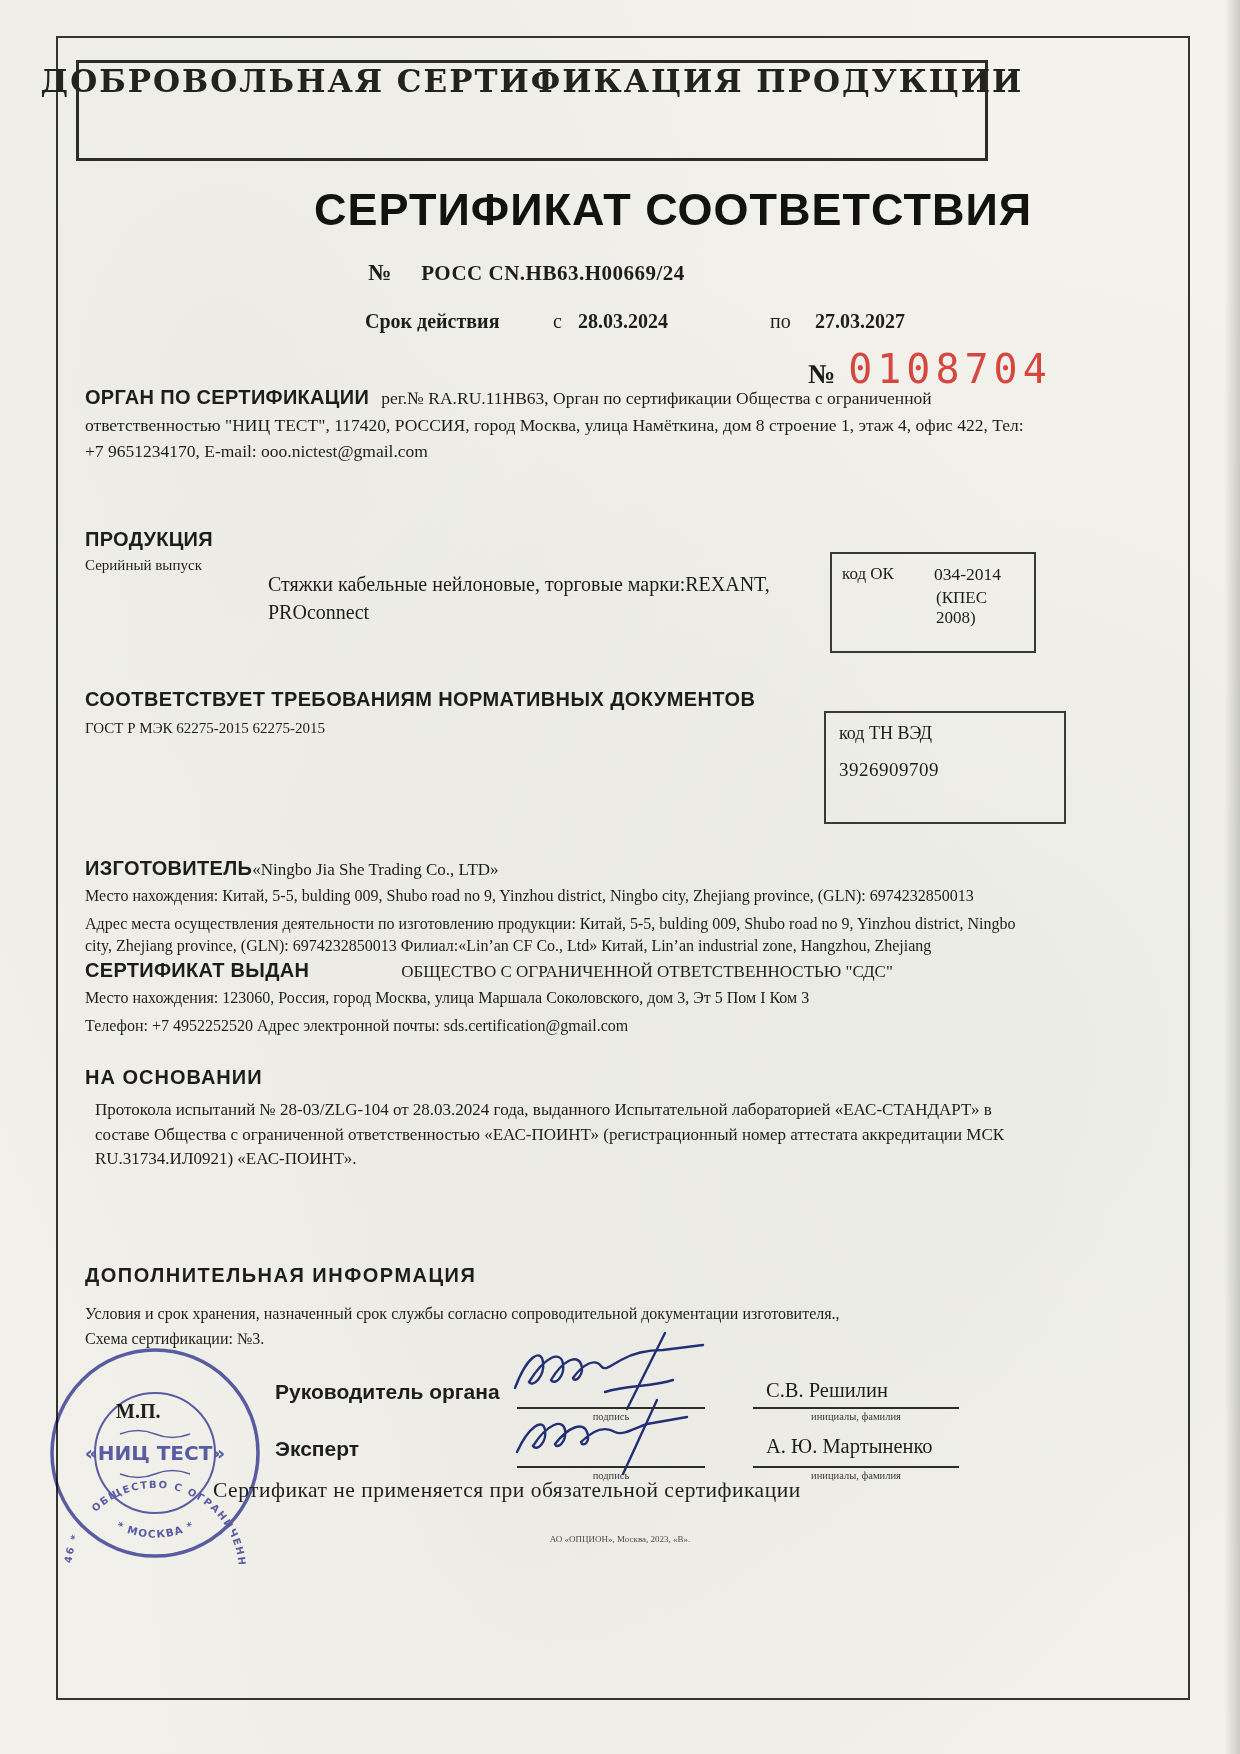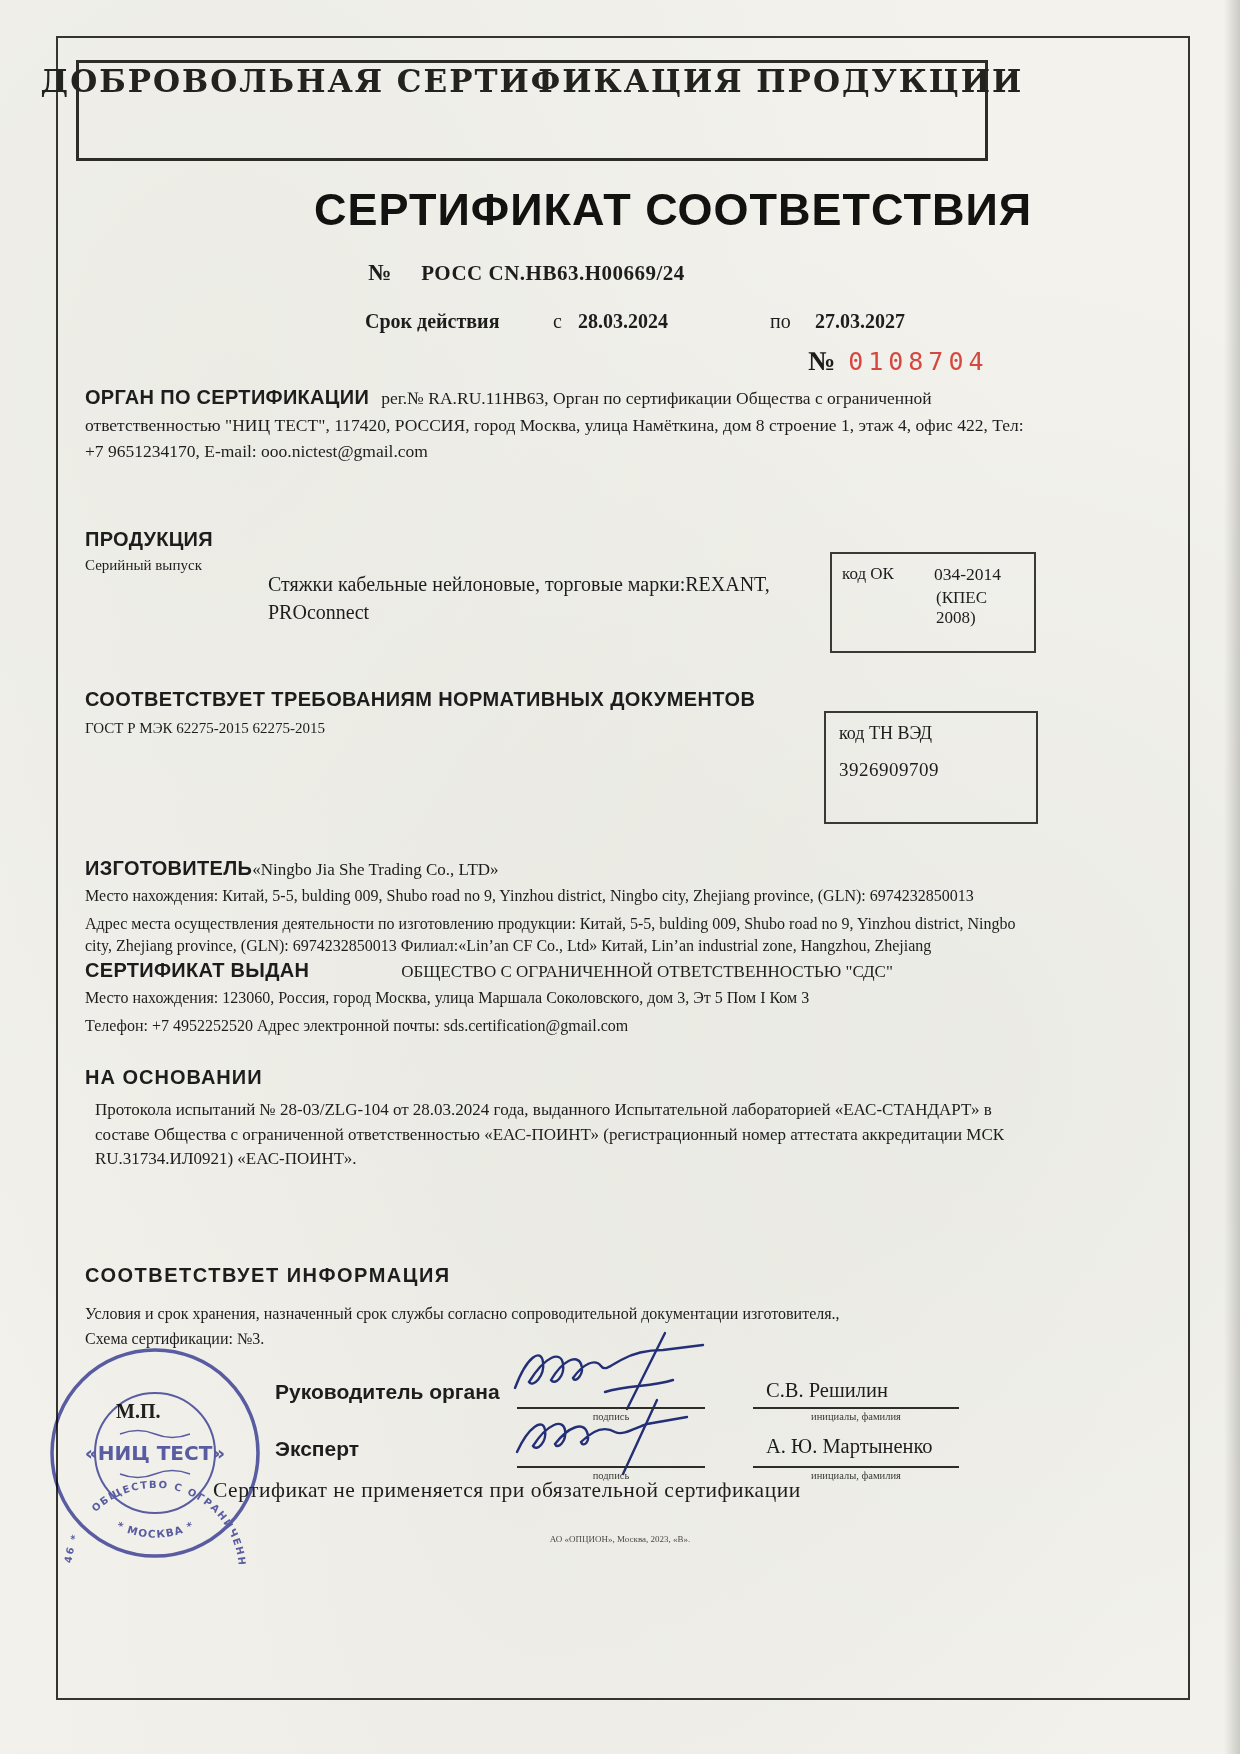--- a/index.html
+++ b/index.html
@@ -26,36 +26,36 @@
   .certno .val{font-size:21px;font-weight:bold;margin-left:30px;letter-spacing:.5px;}
   .validity{position:absolute;left:365px;top:310px;width:620px;height:28px;}
   .validity span{position:absolute;top:0;font-size:20px;white-space:nowrap;text-align:center;}
   .v-label{left:0;font-weight:bold;font-size:21px;}
   .v-c{left:188px;}
   .v-from{left:213px;font-weight:bold;}
   .v-po{left:405px;}
   .v-to{left:450px;font-weight:bold;}
   .formno{position:absolute;left:808px;top:346px;white-space:nowrap;display:flex;align-items:baseline;gap:13px;}
   .formno .sign{font-size:27px;font-weight:bold;color:#1c1c1a;}
-  .formno .val{font-family:"DejaVu Sans Mono",monospace;font-size:25px;letter-spacing:5px;color:#d6483f;}
+  .formno .val{font-family:"DejaVu Sans Mono",monospace;font-size:40px;letter-spacing:5px;color:#d6483f;}
   .para{line-height:1.5;}
   .lbl{font-family:"Liberation Sans",sans-serif;font-weight:bold;color:#17171
 4;}
   .org{position:absolute;left:85px;top:382px;width:950px;font-size:17.5px;}
   .org .lbl{font-size:20px;margin-right:12px;letter-spacing:.3px;}
   .prod-label{position:absolute;left:85px;top:528px;font-size:20px;letter-spacing:.3px;}
   .prod-sub{position:absolute;left:85px;top:557px;font-size:15px;}
   .prod-text{position:absolute;left:268px;top:533px;width:560px;font-size:20px;line-height:1.4;margin-top:37px;}
   .okbox{position:absolute;left:830px;top:552px;width:206px;height:101px;border:2px solid #3a3a34;box-sizing:border-box;padding:10px 10px;}
   .okbox .r1{display:flex;font-size:17px;}
   .okbox .r1 .v{margin-left:40px;font-size:17.5px;}
   .okbox .r2{margin-left:94px;margin-top:3px;font-size:17px;}
   .comp-label{position:absolute;left:85px;top:688px;font-size:20px;letter-spacing:.4px;}
   .comp-text{position:absolute;left:85px;top:720px;font-size:15px;}
-  .tnbox{position:absolute;left:824px;top:711px;width:214px;height:113px;border:2px solid #3a3a34;box-sizing:border-box;padding:10px 13px;}
+  .tnbox{position:absolute;left:824px;top:711px;width:242px;height:113px;border:2px solid #3a3a34;box-sizing:border-box;padding:10px 13px;}
   .tnbox .l{font-size:18px;}
   .tnbox .v{font-size:19px;margin-top:15px;letter-spacing:.5px;}
   .manu{position:absolute;left:85px;top:857px;width:952px;}
   .manu .head{white-space:nowrap;}
   .manu .lbl{font-size:20px;letter-spacing:.3px;}
   .manu .name{font-size:17px;}
   .addr{font-size:16px;line-height:1.42;margin-top:5px;}
   .issued{position:absolute;left:85px;top:959px;width:952px;}
   .issued .lbl{font-size:20px;letter-spacing:.3px;}
   .issued .name{font-size:17px;margin-left:92px;}
@@ -151,21 +151,21 @@
     <div class="head">
       <span class="lbl">СЕРТИФИКАТ ВЫДАН</span><span class="name">ОБЩЕСТВО С ОГРАНИЧЕННОЙ ОТВЕТСТВЕННОСТЬЮ "СДС"</span>
     </div>
     <div class="addr">Место нахождения: 123060, Россия, город Москва, улица Маршала Соколовского, дом 3, Эт 5 Пом I Ком 3</div>
     <div class="addr">Телефон: +7 4952252520 Адрес электронной почты: sds.certification@gmail.com</div>
   </div>
 
   <div class="basis-label lbl">НА ОСНОВАНИИ</div>
   <div class="basis-text">Протокола испытаний № 28-03/ZLG-104 от 28.03.2024 года, выданного Испытательной лабораторией «ЕАС-СТАНДАРТ» в составе Общества с ограниченной ответственностью «ЕАС-ПОИНТ» (регистрационный номер аттестата аккредитации МСК RU.31734.ИЛ0921) «ЕАС-ПОИНТ».</div>
 
-  <div class="add-label lbl">СООТВЕТСТВУЕТ ИНФОРМАЦИЯ</div>
+  <div class="add-label lbl">ДОПОЛНИТЕЛЬНАЯ ИНФОРМАЦИЯ</div>
   <div class="add-text">
     <div>Условия и срок хранения, назначенный срок службы согласно сопроводительной документации изготовителя.,</div>
     <div>Схема сертификации: №3.</div>
   </div>
 
   <div class="role1 lbl">Руководитель органа</div>
   <div class="role2 lbl">Эксперт</div>
 
   <svg class="sigscrib sg1" width="215" height="82" viewBox="0 0 215 82">
     <g fill="none" stroke="#232f76" stroke-width="2.4" stroke-linecap="round">

